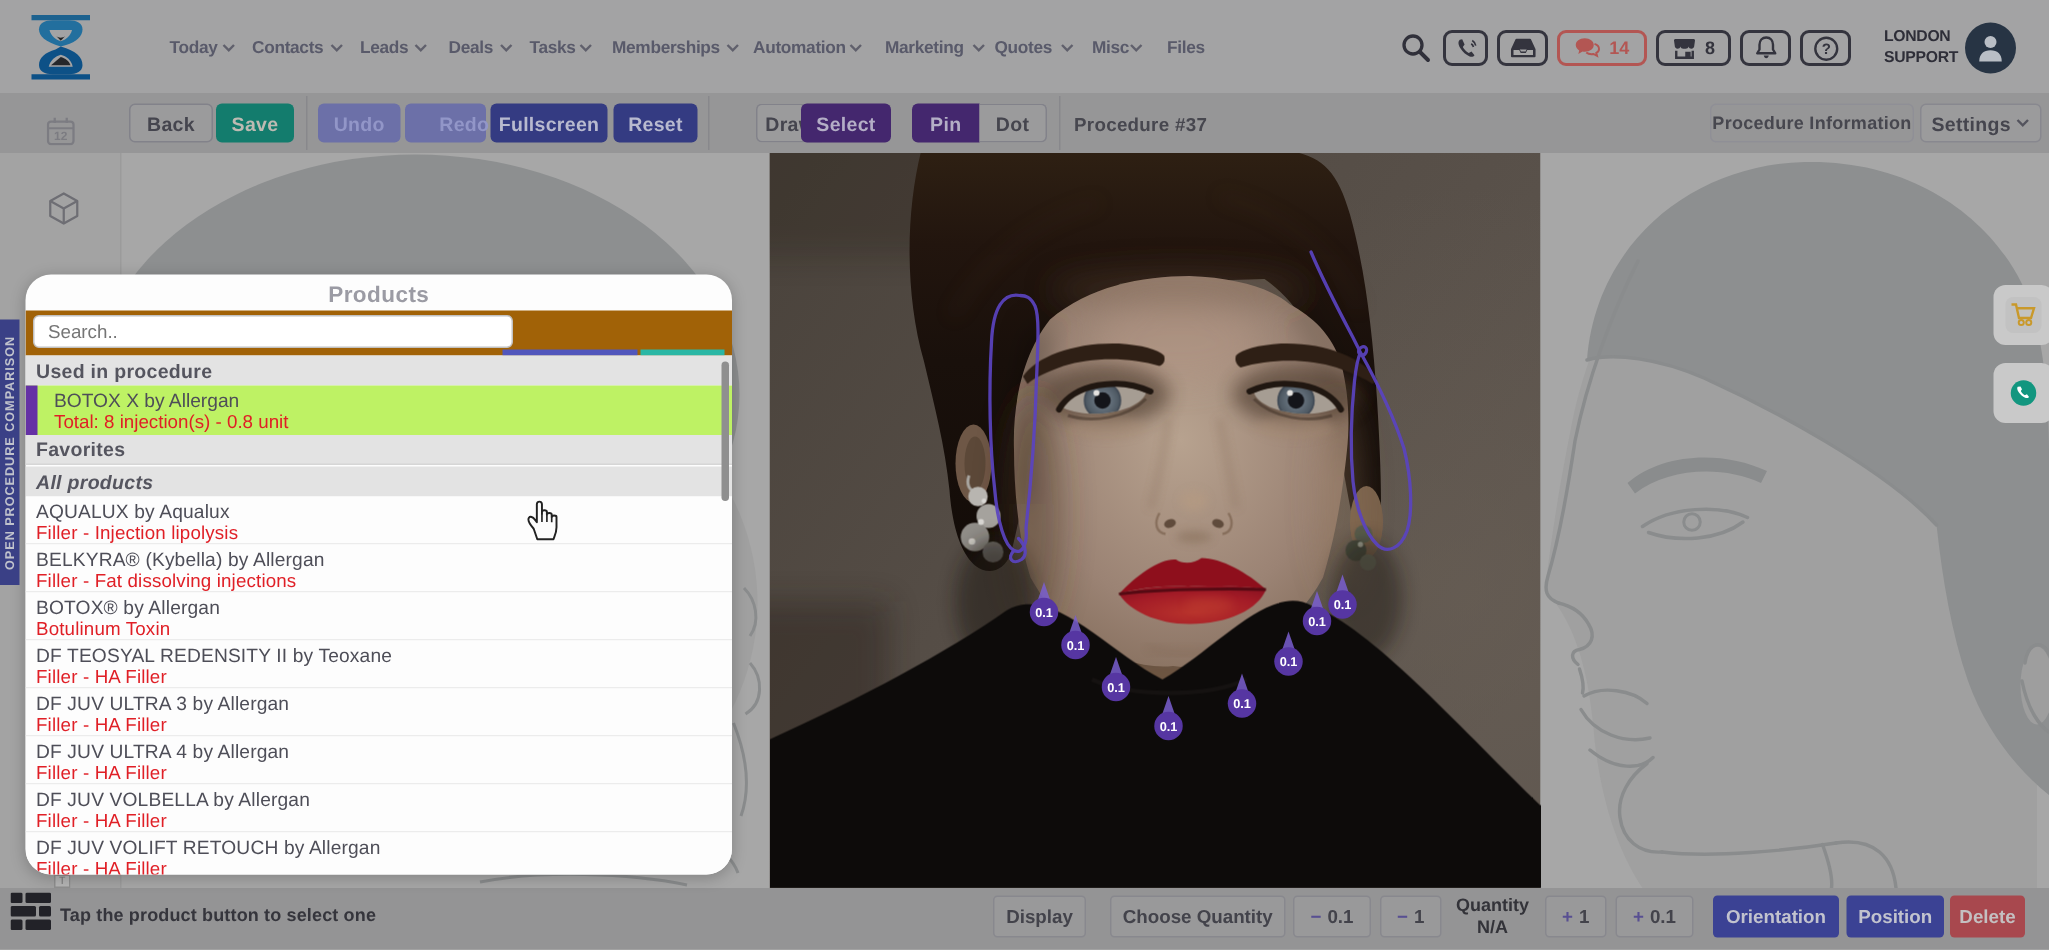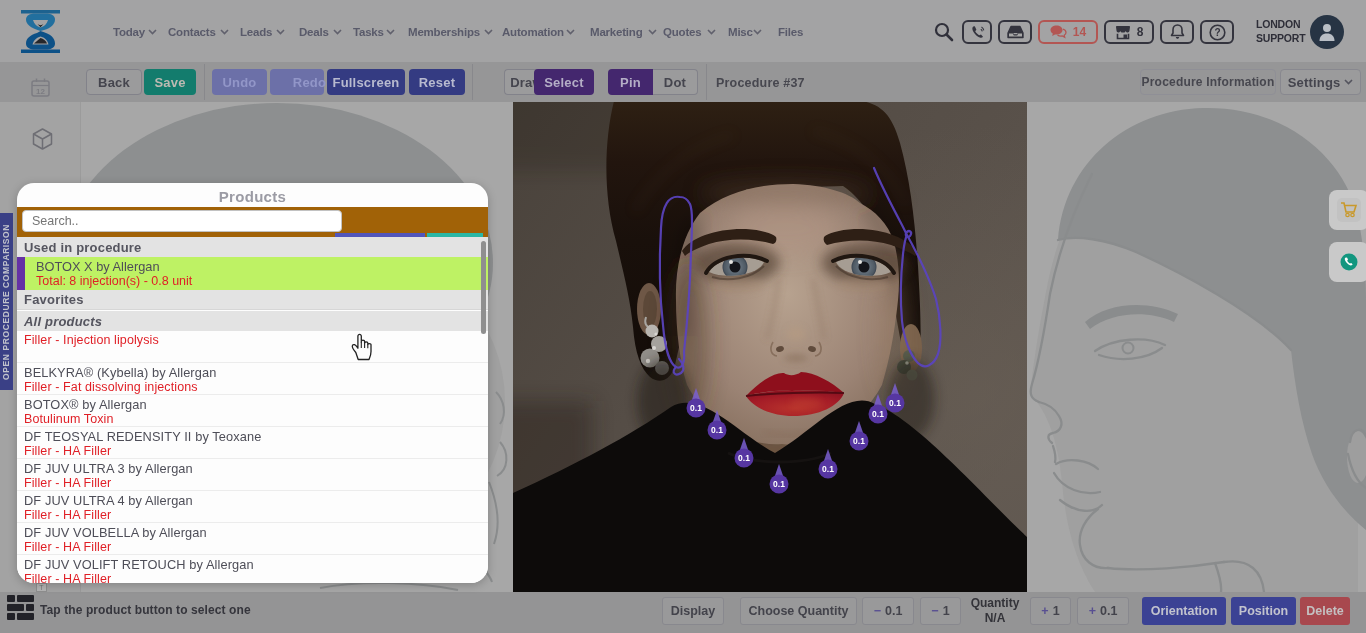--- a/index.html
+++ b/index.html
@@ -466,20 +466,21 @@
   </div>
   <div class="mhead" style="top:54px;height:20px;">Used in procedure</div>
   <div class="abs" style="left:0;top:74px;width:471px;height:33px;background:#bef264;">
     <div class="abs" style="left:0;top:0;width:8px;height:33px;background:#6531a5"></div>
     <div class="abs" style="left:19px;top:2px;font-size:12.8px;color:#4e4e58;line-height:15px;">BOTOX X by Allergan</div>
     <div class="abs" style="left:19px;top:17px;font-size:12.5px;color:#e01f26;line-height:14px;">Total: 8 injection(s) - 0.8 unit</div>
   </div>
   <div class="mhead" style="top:107px;height:20px;border-bottom:1px solid #d6d6d6">Favorites</div>
   <div class="mhead" style="top:128px;height:20px;font-style:italic;">All products</div>
   <div class="mrow" style="top:148px">
+      <div class="n">AQUALUX by Aqualux</div>
       <div class="r">Filler - Injection lipolysis</div>
     </div>
   <div class="mrow" style="top:180px">
       <div class="n">BELKYRA® (Kybella) by Allergan</div>
       <div class="r">Filler - Fat dissolving injections</div>
     </div>
   <div class="mrow" style="top:212px">
       <div class="n">BOTOX® by Allergan</div>
       <div class="r">Botulinum Toxin</div>
     </div>

